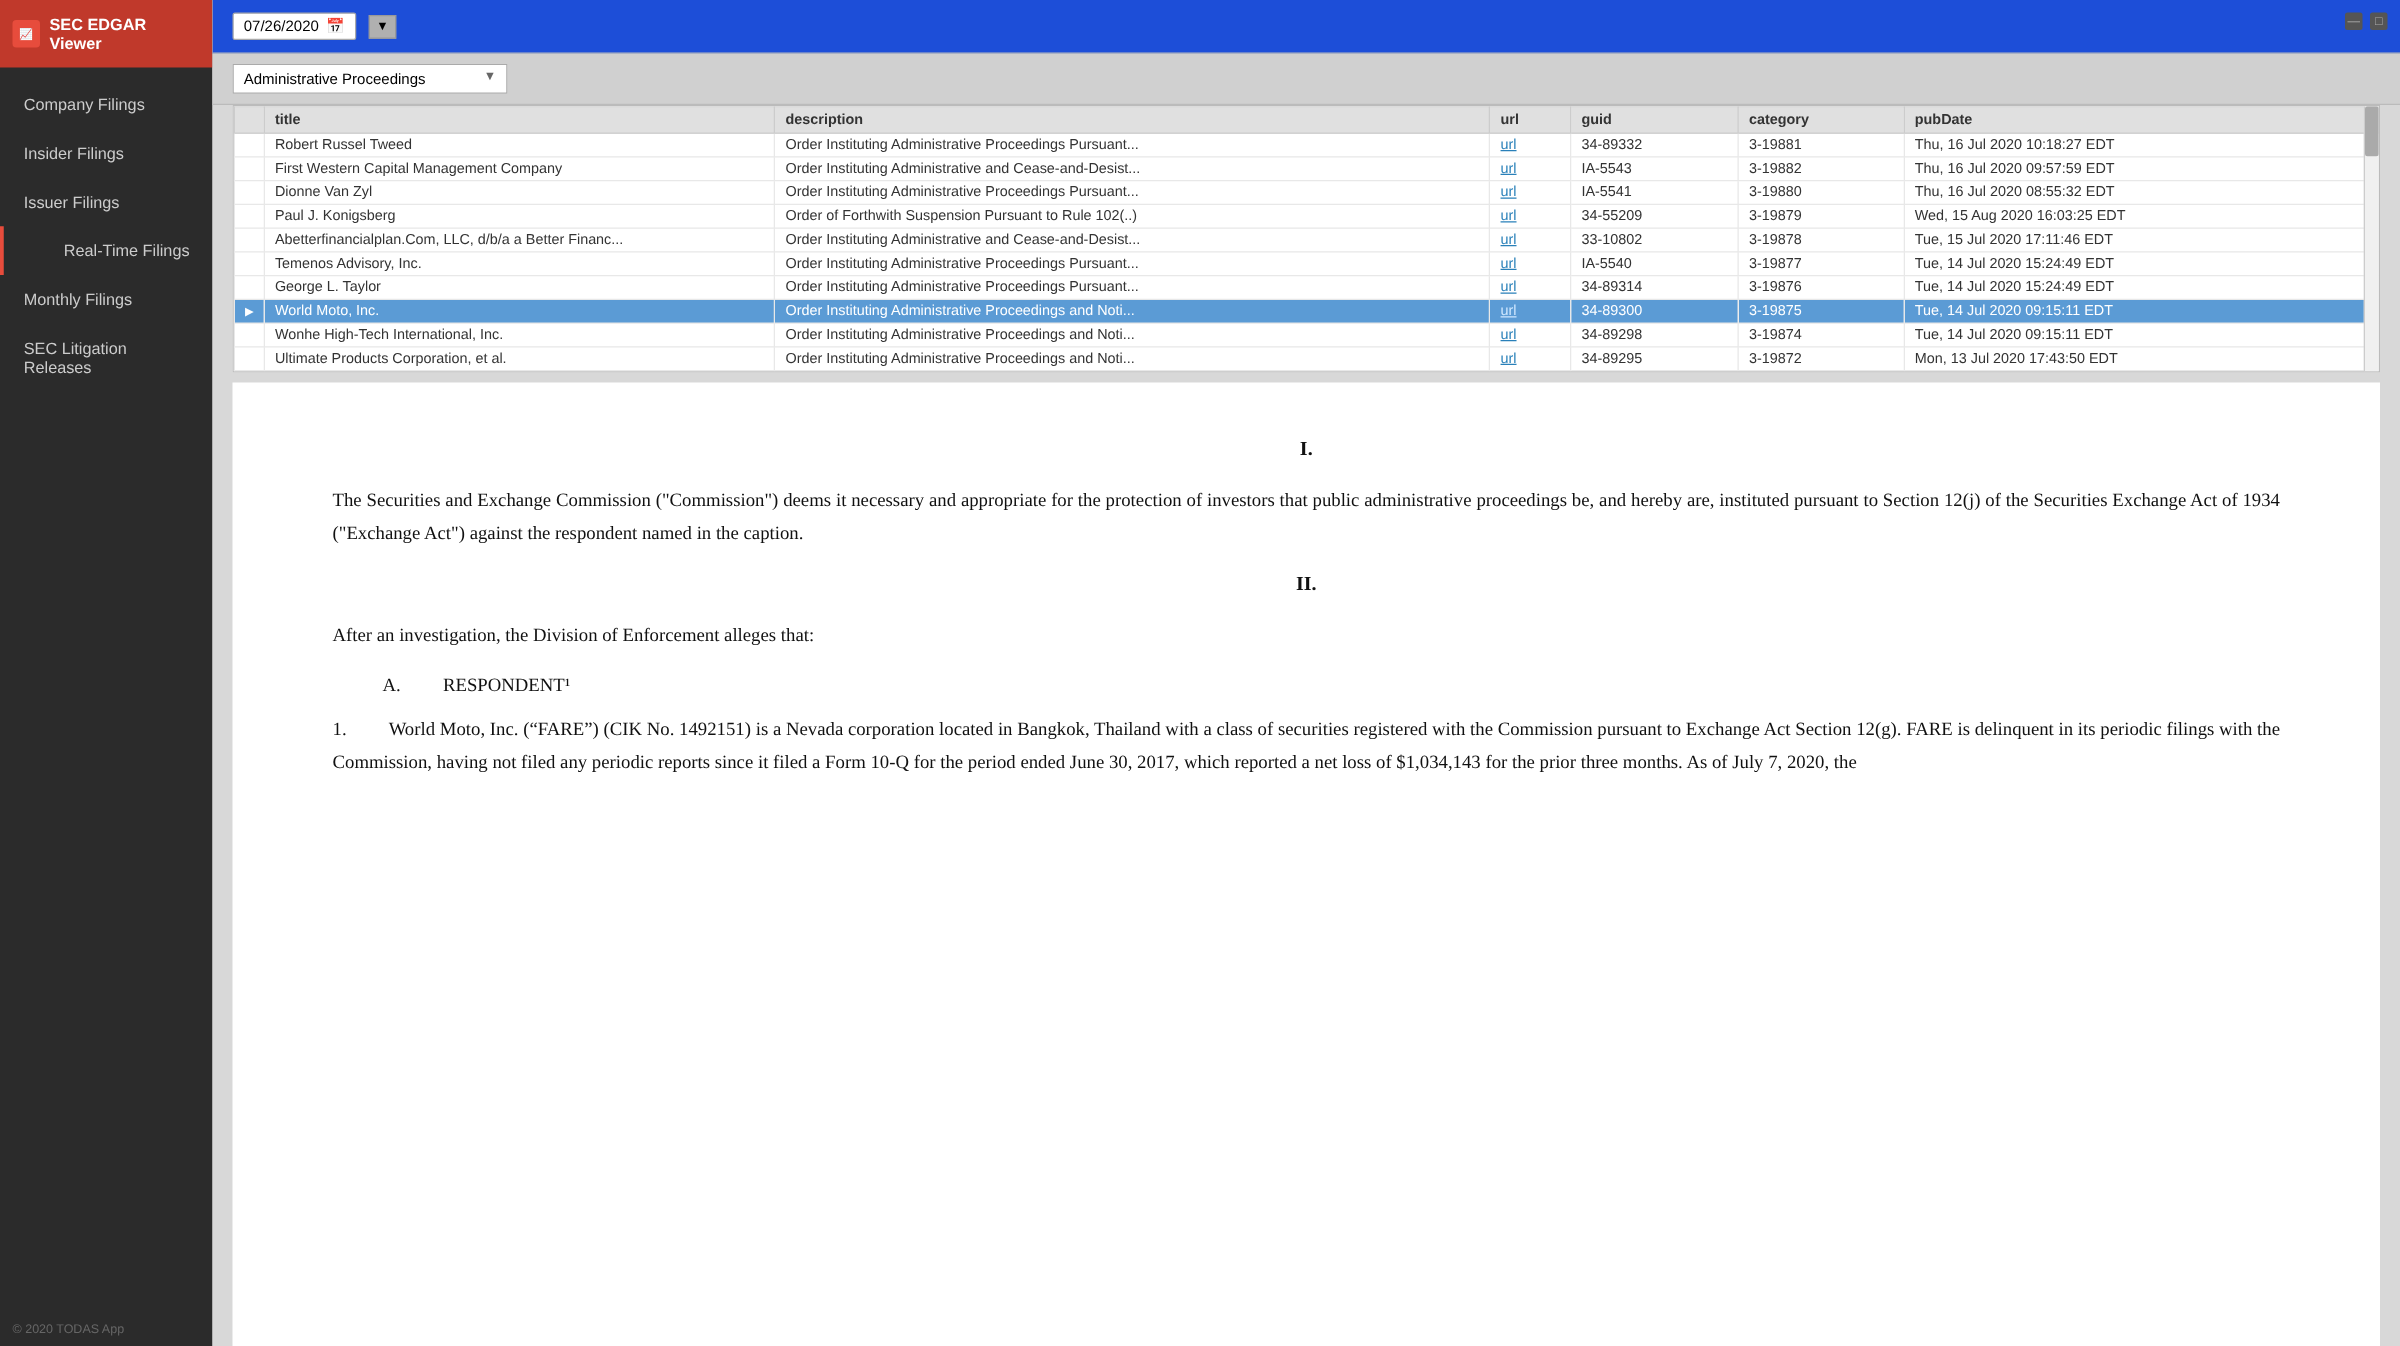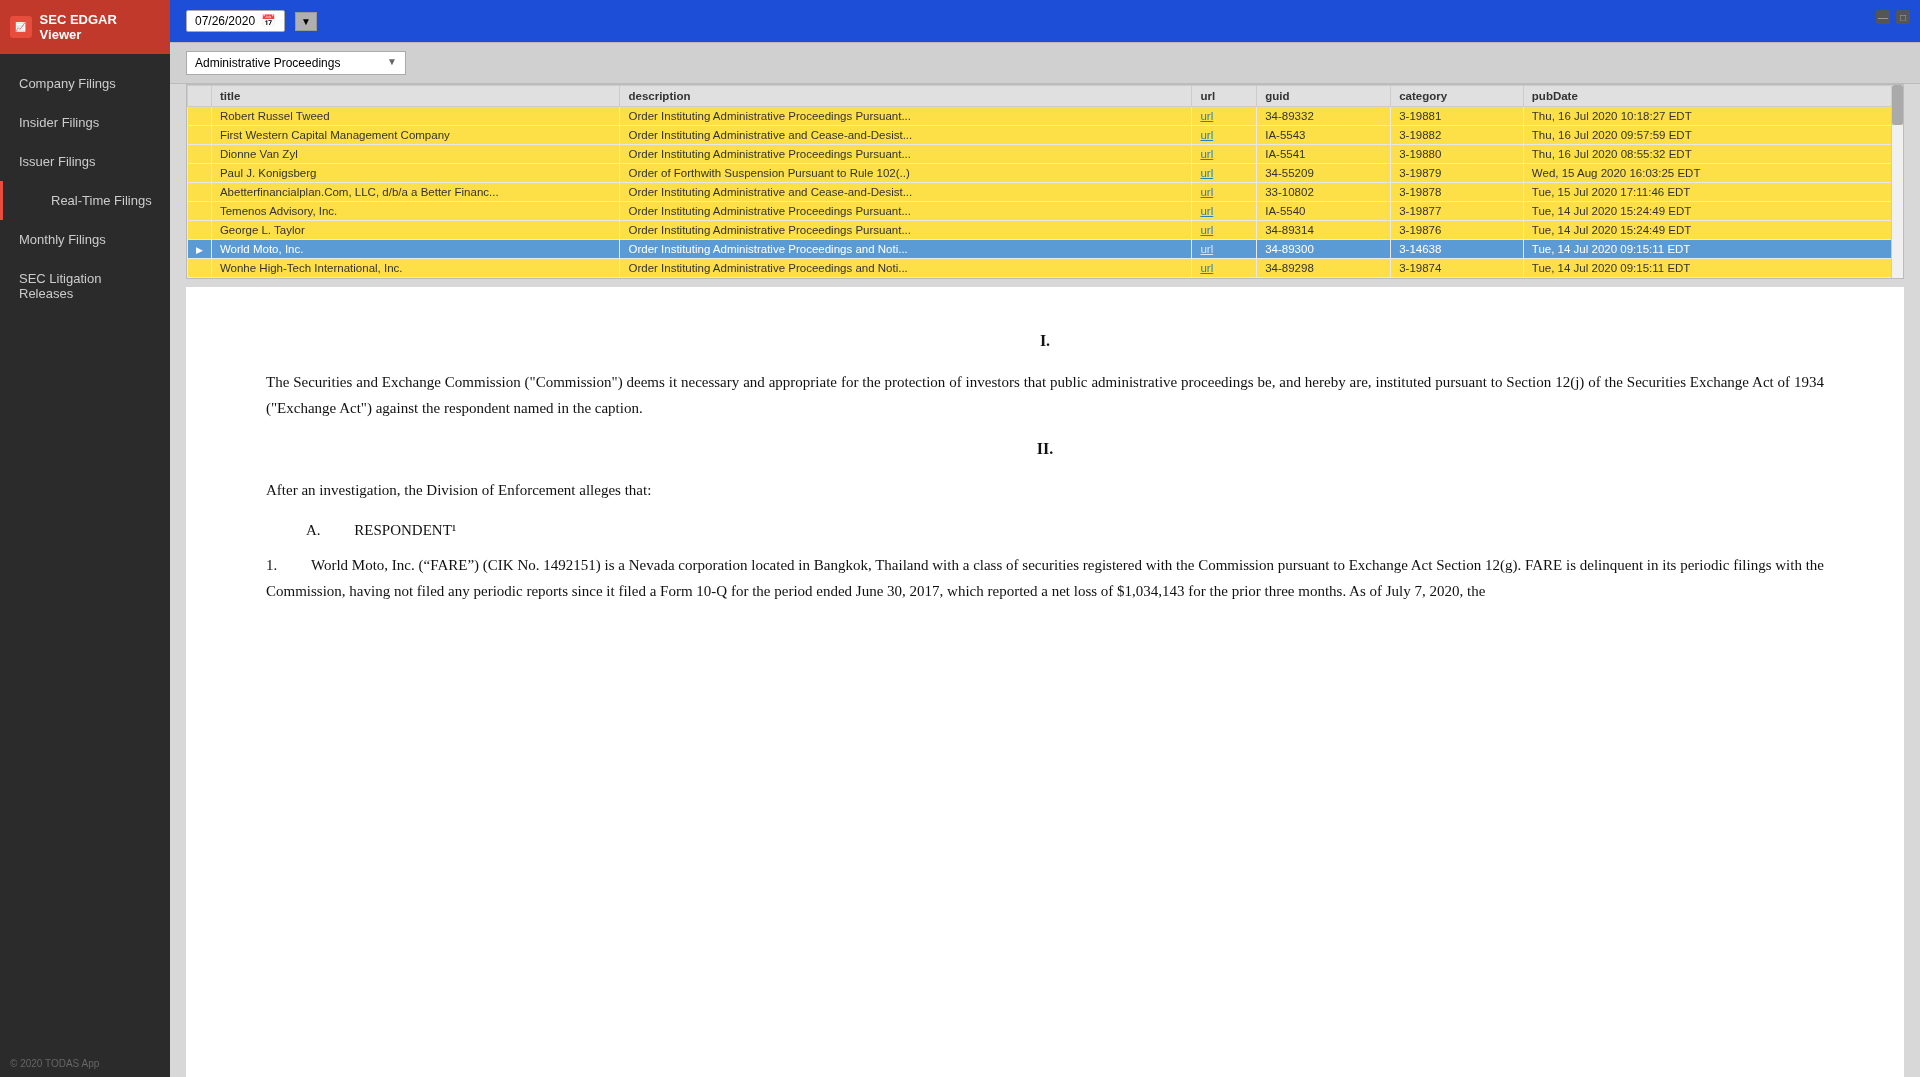--- a/index.html
+++ b/index.html
@@ -108,21 +108,21 @@
       min-width: 220px;
       display: inline-flex;
       align-items: flex-start;
       justify-content: space-between;
       cursor: pointer;
     }
     #category-select-arrow { font-size: 10px; color: #666; margin-left: 8px; }
 
     
     #table-container {
-      background: #fde047;
+      background: #ffffff;
       margin: 0 16px;
       border: 1px solid #bbb;
       overflow: hidden;
       position: relative;
     }
     table {
       width: 100%;
       border-collapse: collapse;
       font-size: 11.5px;
     }
@@ -331,31 +331,40 @@
             <td>34-89314</td>
             <td>3-19876</td>
             <td>Tue, 14 Jul 2020 15:24:49 EDT</td>
           </tr>
           <tr class="selected">
             <td style="width: 16px; text-align: center;"><span style="font-size:9px;">▶</span></td>
             <td style="max-width: 200px;">World Moto, Inc.</td>
             <td style="max-width: 280px;">Order Instituting Administrative Proceedings and Noti...</td>
             <td><span class="url-link">url</span></td>
             <td>34-89300</td>
-            <td>3-14638</td>
+            <td>3-19875</td>
             <td>Tue, 14 Jul 2020 09:15:11 EDT</td>
           </tr>
           <tr>
             <td style="width: 16px; text-align: center;"></td>
             <td style="max-width: 200px;">Wonhe High-Tech International, Inc.</td>
             <td style="max-width: 280px;">Order Instituting Administrative Proceedings and Noti...</td>
             <td><span class="url-link">url</span></td>
             <td>34-89298</td>
             <td>3-19874</td>
             <td>Tue, 14 Jul 2020 09:15:11 EDT</td>
+          </tr>
+          <tr>
+            <td style="width: 16px; text-align: center;"></td>
+            <td style="max-width: 200px;">Ultimate Products Corporation, et al.</td>
+            <td style="max-width: 280px;">Order Instituting Administrative Proceedings and Noti...</td>
+            <td><span class="url-link">url</span></td>
+            <td>34-89295</td>
+            <td>3-19872</td>
+            <td>Mon, 13 Jul 2020 17:43:50 EDT</td>
           </tr>
         </tbody>
     </table>
     <div id="table-scroll-bar">
       <div id="table-scroll-thumb"></div>
     </div>
   </div>
 
   <div id="doc-area">
     <div class="doc-section-num">I.</div>

